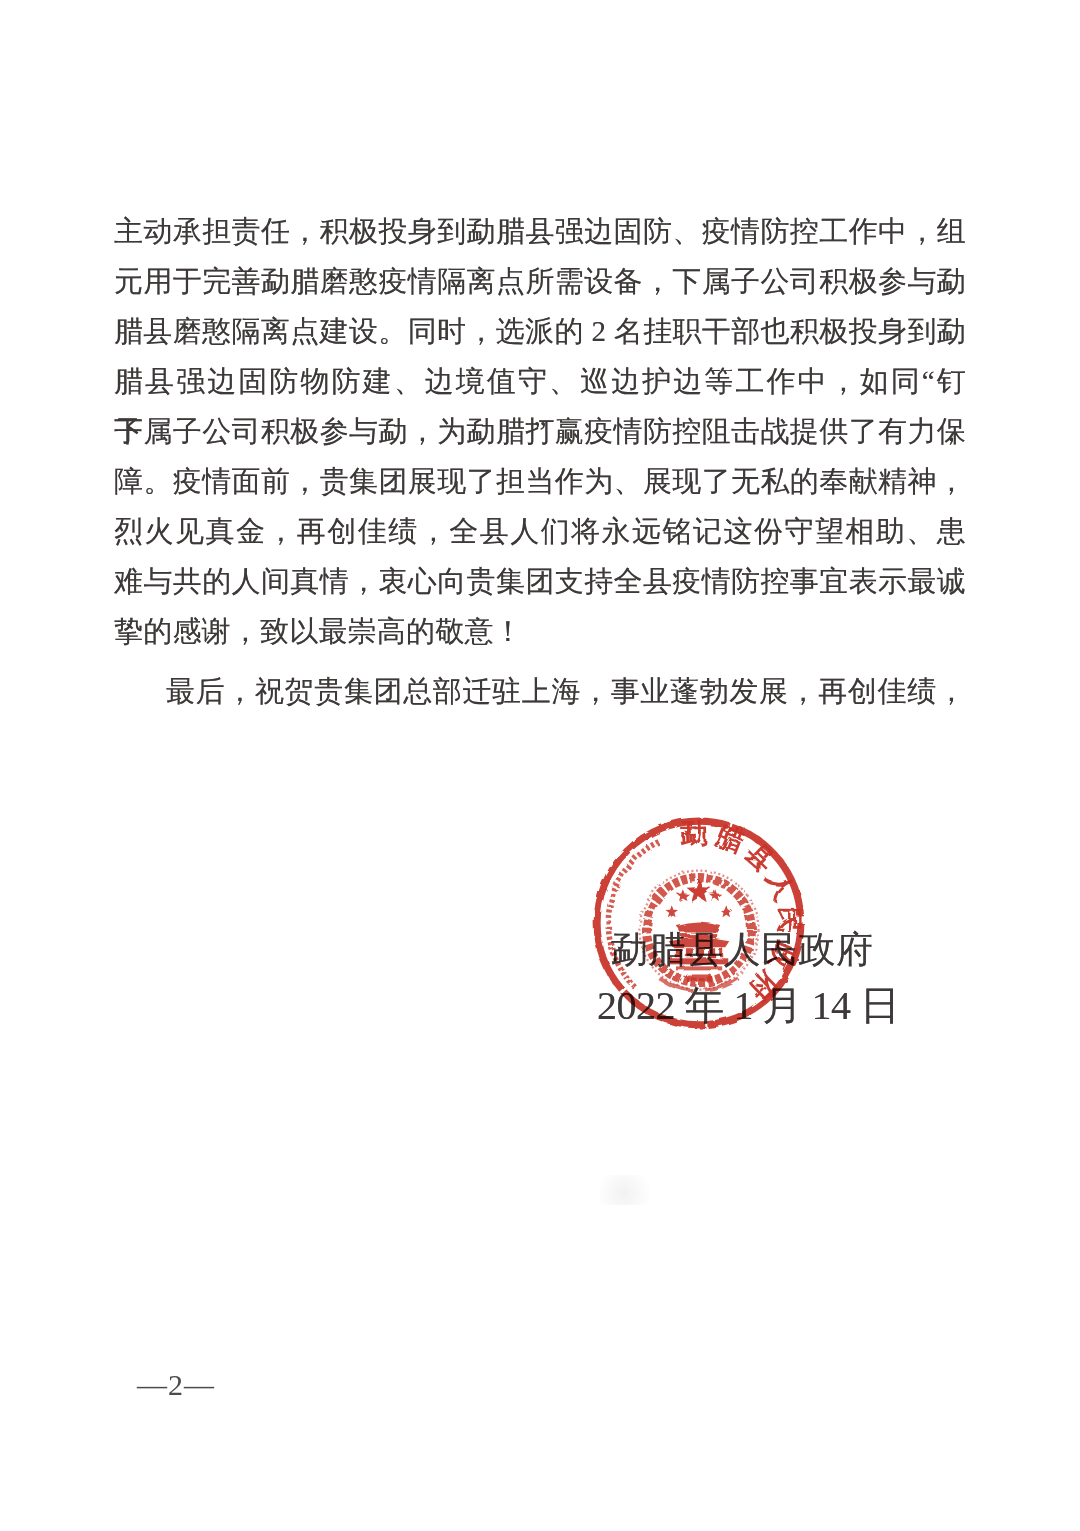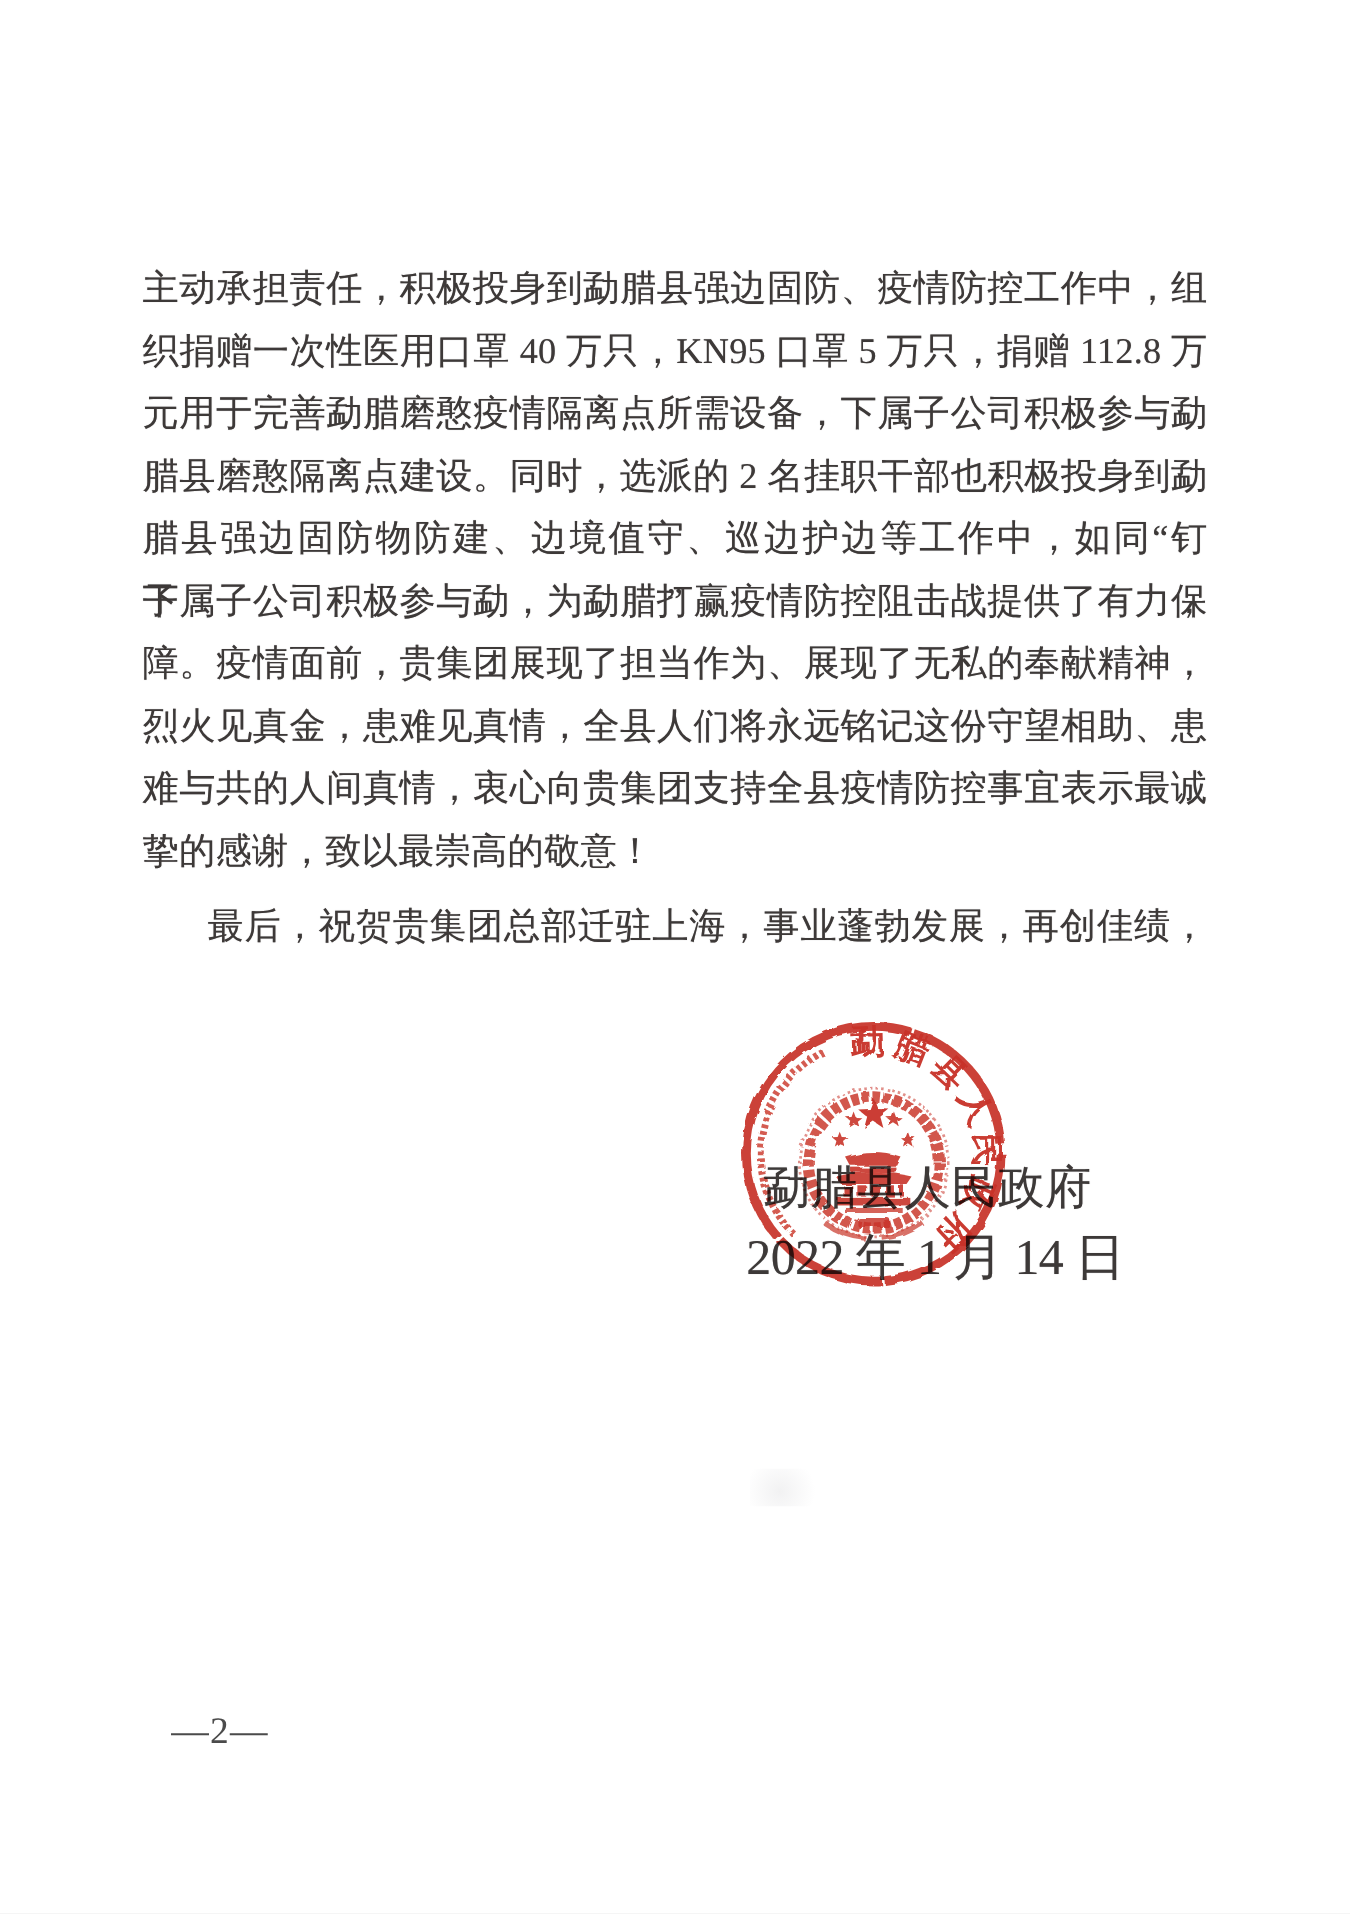--- a/index.html
+++ b/index.html
@@ -59,27 +59,26 @@
   }
 </style>
 </head>
 <body>
 
 <div class="page">
 
   <div class="letter-body">
     <div>
       <div class="line">主动承担责任，积极投身到勐腊县强边固防、疫情防控工作中，组</div>
-      <div class="line">织捐赠一次性医用口罩 40 万只，KN95 口罩 5 万只，捐赠 112.8 万</div>
       <div class="line">元用于完善勐腊磨憨疫情隔离点所需设备，下属子公司积极参与勐</div>
       <div class="line">腊县磨憨隔离点建设。同时，选派的 2 名挂职干部也积极投身到勐</div>
       <div class="line">腊县强边固防物防建、边境值守、巡边护边等工作中，如同“钉子”，</div>
       <div class="line">下属子公司积极参与勐，为勐腊打赢疫情防控阻击战提供了有力保</div>
       <div class="line">障。疫情面前，贵集团展现了担当作为、展现了无私的奉献精神，</div>
-      <div class="line">烈火见真金，患难见真情，全县人们将永远铭记这份守望相助、患</div>
+      <div class="line">烈火见真金，再创佳绩，全县人们将永远铭记这份守望相助、患</div>
       <div class="line">难与共的人间真情，衷心向贵集团支持全县疫情防控事宜表示最诚</div>
       <div class="line last">挚的感谢，致以最崇高的敬意！</div>
     </div>
     <div class="para2">
       <div class="line indent">最后，祝贺贵集团总部迁驻上海，事业蓬勃发展，再创佳绩，</div>
     </div>
   </div>
 
   <div class="signature-issuer">勐腊县人民政府</div>
   <div class="signature-date">2022 年 1 月 14 日</div>

